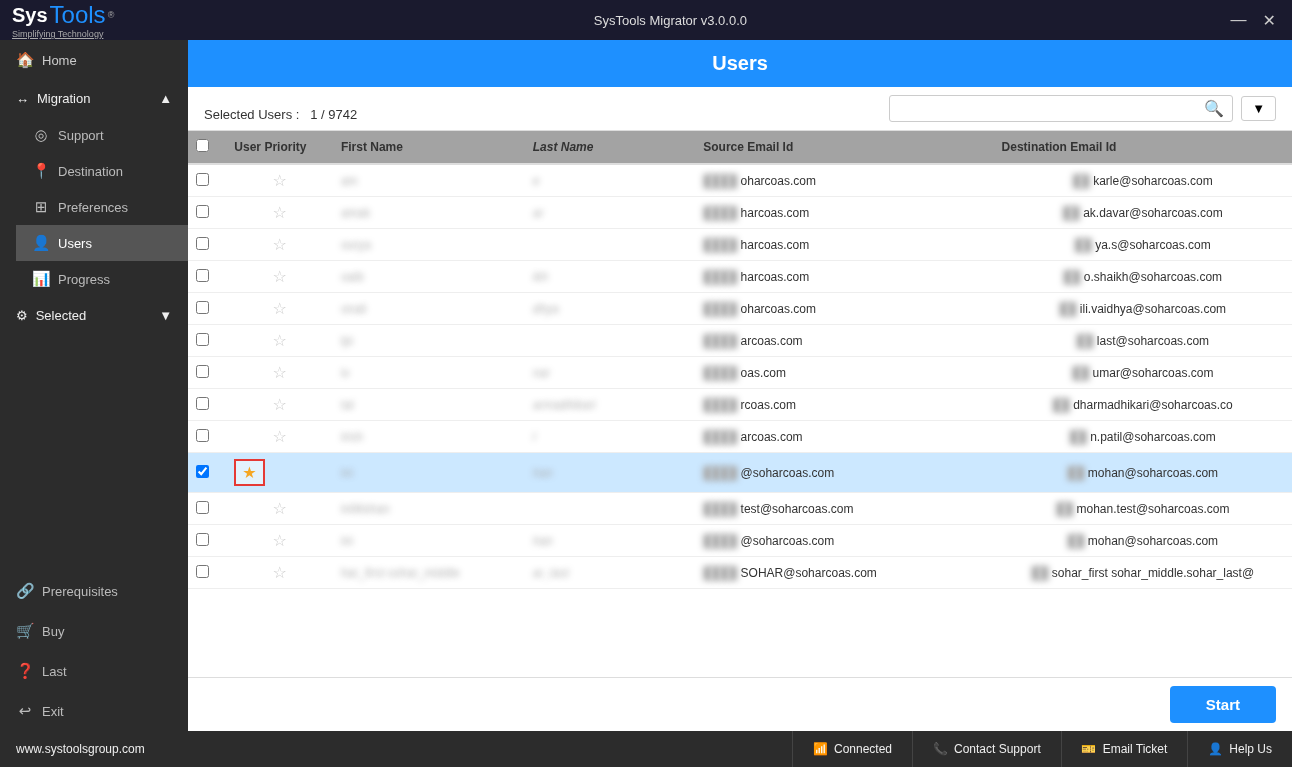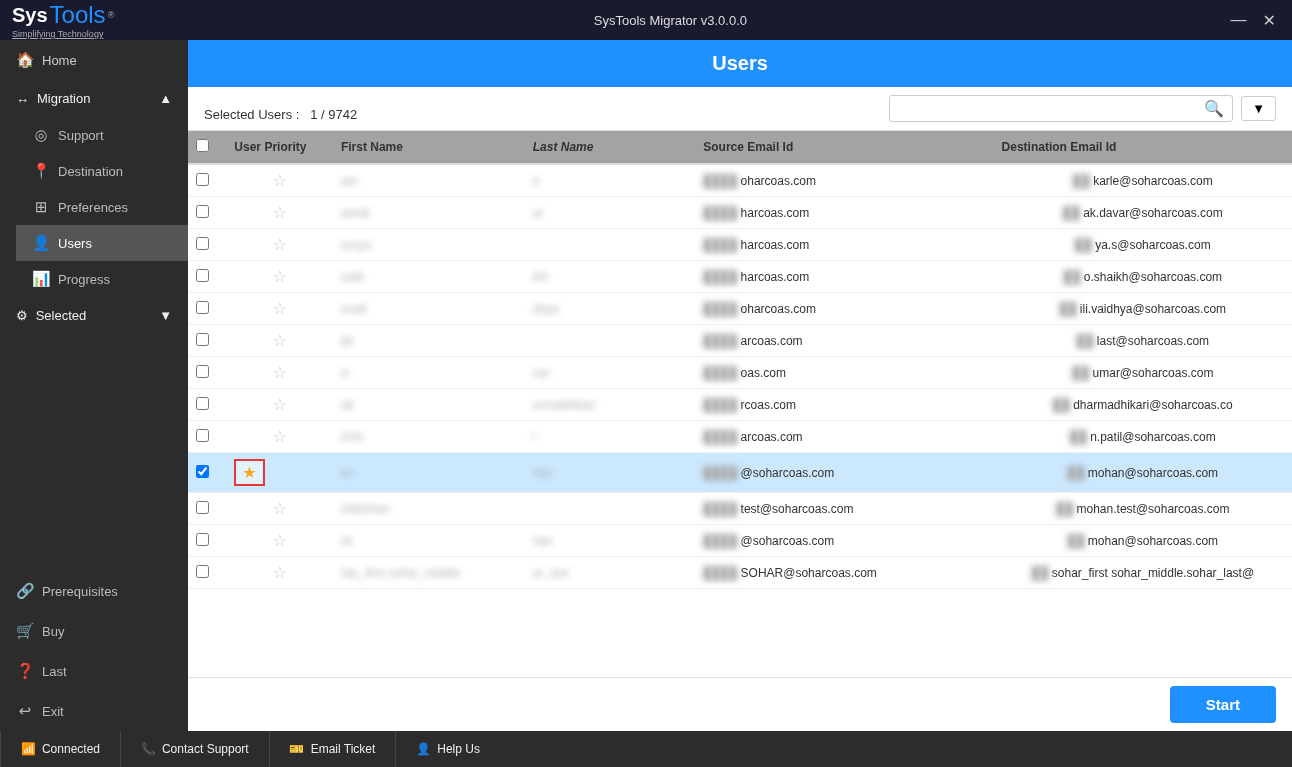--- a/index.html
+++ b/index.html
@@ -375,20 +375,21 @@
       </table>
     </div>
 
     <div class="start-bar">
       <button class="start-btn">Start</button>
     </div>
   </div>
 </div>
 
 <div class="status-bar">
+  <div class="status-website">www.systoolsgroup.com</div>
   <div class="status-sections">
     <div class="status-section">
       <span>📶</span>
       <span>Connected</span>
     </div>
     <div class="status-section">
       <span>📞</span>
       <span>Contact Support</span>
     </div>
     <div class="status-section">

